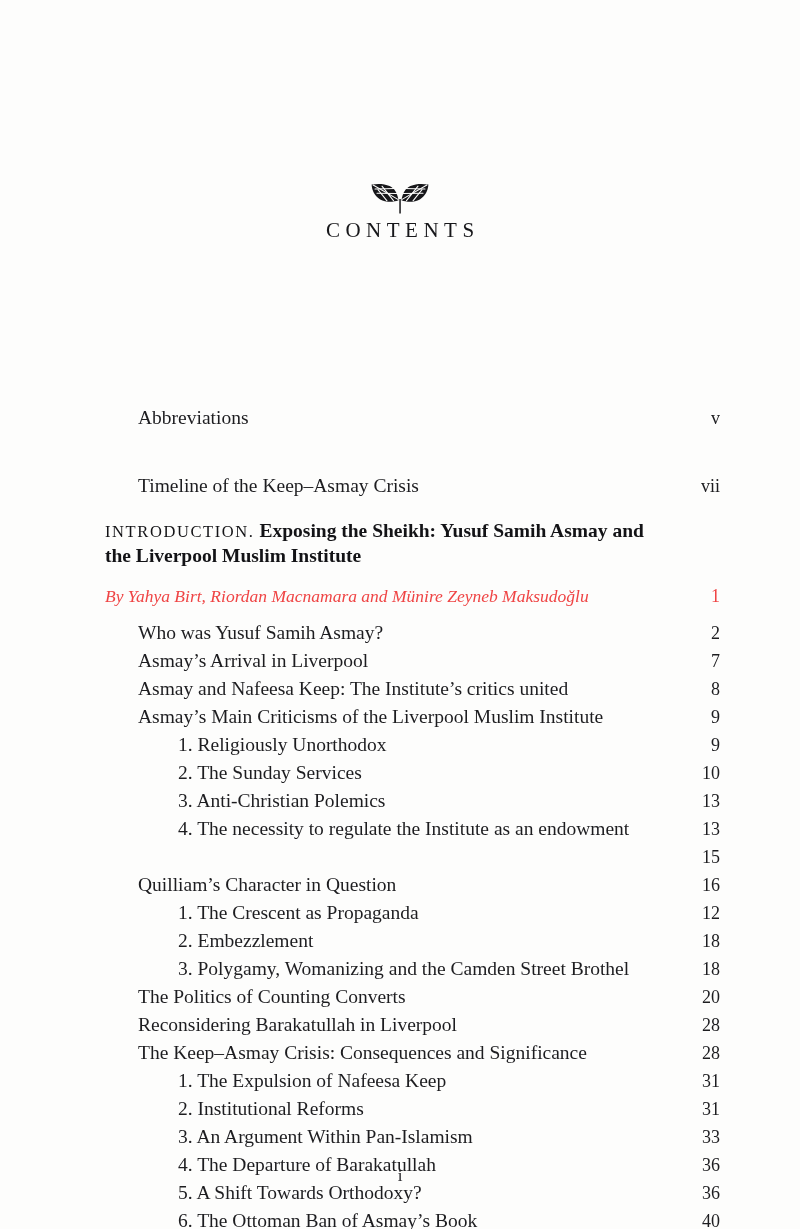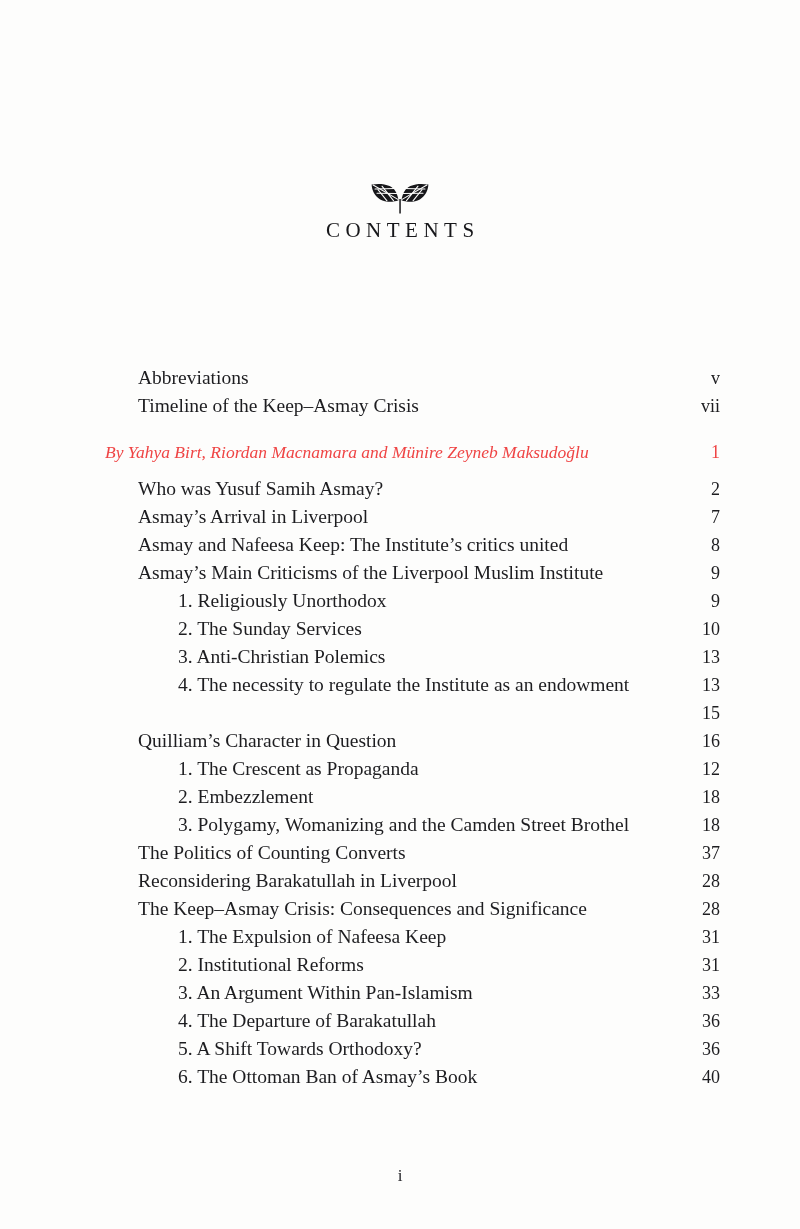--- a/index.html
+++ b/index.html
@@ -70,21 +70,21 @@
     width: 46px;
     text-align: right;
     font-size: 18px;
   }
 
   
   .lvl0 { padding-left: 33px; }
   .lvl1 { padding-left: 73px; }
 
   
-  .front .entry { line-height: 28px; }
+  .front .entry { line-height: 28px; margin-top: 40px; }
 
   
   .intro-block {
     margin-top: 19px;
     margin-bottom: 9px;
   }
   .intro-head {
     font-size: 19.5px;
     line-height: 23.5px;
     font-weight: 700;
@@ -171,20 +171,24 @@
         <span class="pageno">v</span>
       </div>
       <div class="entry lvl0">
         <span class="label">Timeline of the Keep–Asmay Crisis</span>
         <span class="filler"></span>
         <span class="pageno">vii</span>
       </div>
     </div>
 
     <div class="intro-block">
+      <div class="intro-head">
+        <span class="kicker">Introduction.</span>
+        <span>Exposing the Sheikh: Yusuf Samih Asmay and the Liverpool Muslim Institute</span>
+      </div>
       <div class="intro-by">
         <span class="label">By Yahya Birt, Riordan Macnamara and Münire Zeyneb Maksudoğlu</span>
         <span class="filler"></span>
         <span class="pageno">1</span>
       </div>
     </div>
 
     <div class="main-list" id="entry-list">
         <div class="entry lvl0">
           <span class="label">Who was Yusuf Samih Asmay?</span>
@@ -246,21 +250,21 @@
           <span class="pageno">18</span>
         </div>
         <div class="entry lvl1">
           <span class="label">3. Polygamy, Womanizing and the Camden Street Brothel</span>
           <span class="filler"></span>
           <span class="pageno">18</span>
         </div>
         <div class="entry lvl0">
           <span class="label">The Politics of Counting Converts</span>
           <span class="filler"></span>
-          <span class="pageno">37</span>
+          <span class="pageno">20</span>
         </div>
         <div class="entry lvl0">
           <span class="label">Reconsidering Barakatullah in Liverpool</span>
           <span class="filler"></span>
           <span class="pageno">28</span>
         </div>
         <div class="entry lvl0">
           <span class="label">The Keep–Asmay Crisis: Consequences and Significance</span>
           <span class="filler"></span>
           <span class="pageno">28</span>

